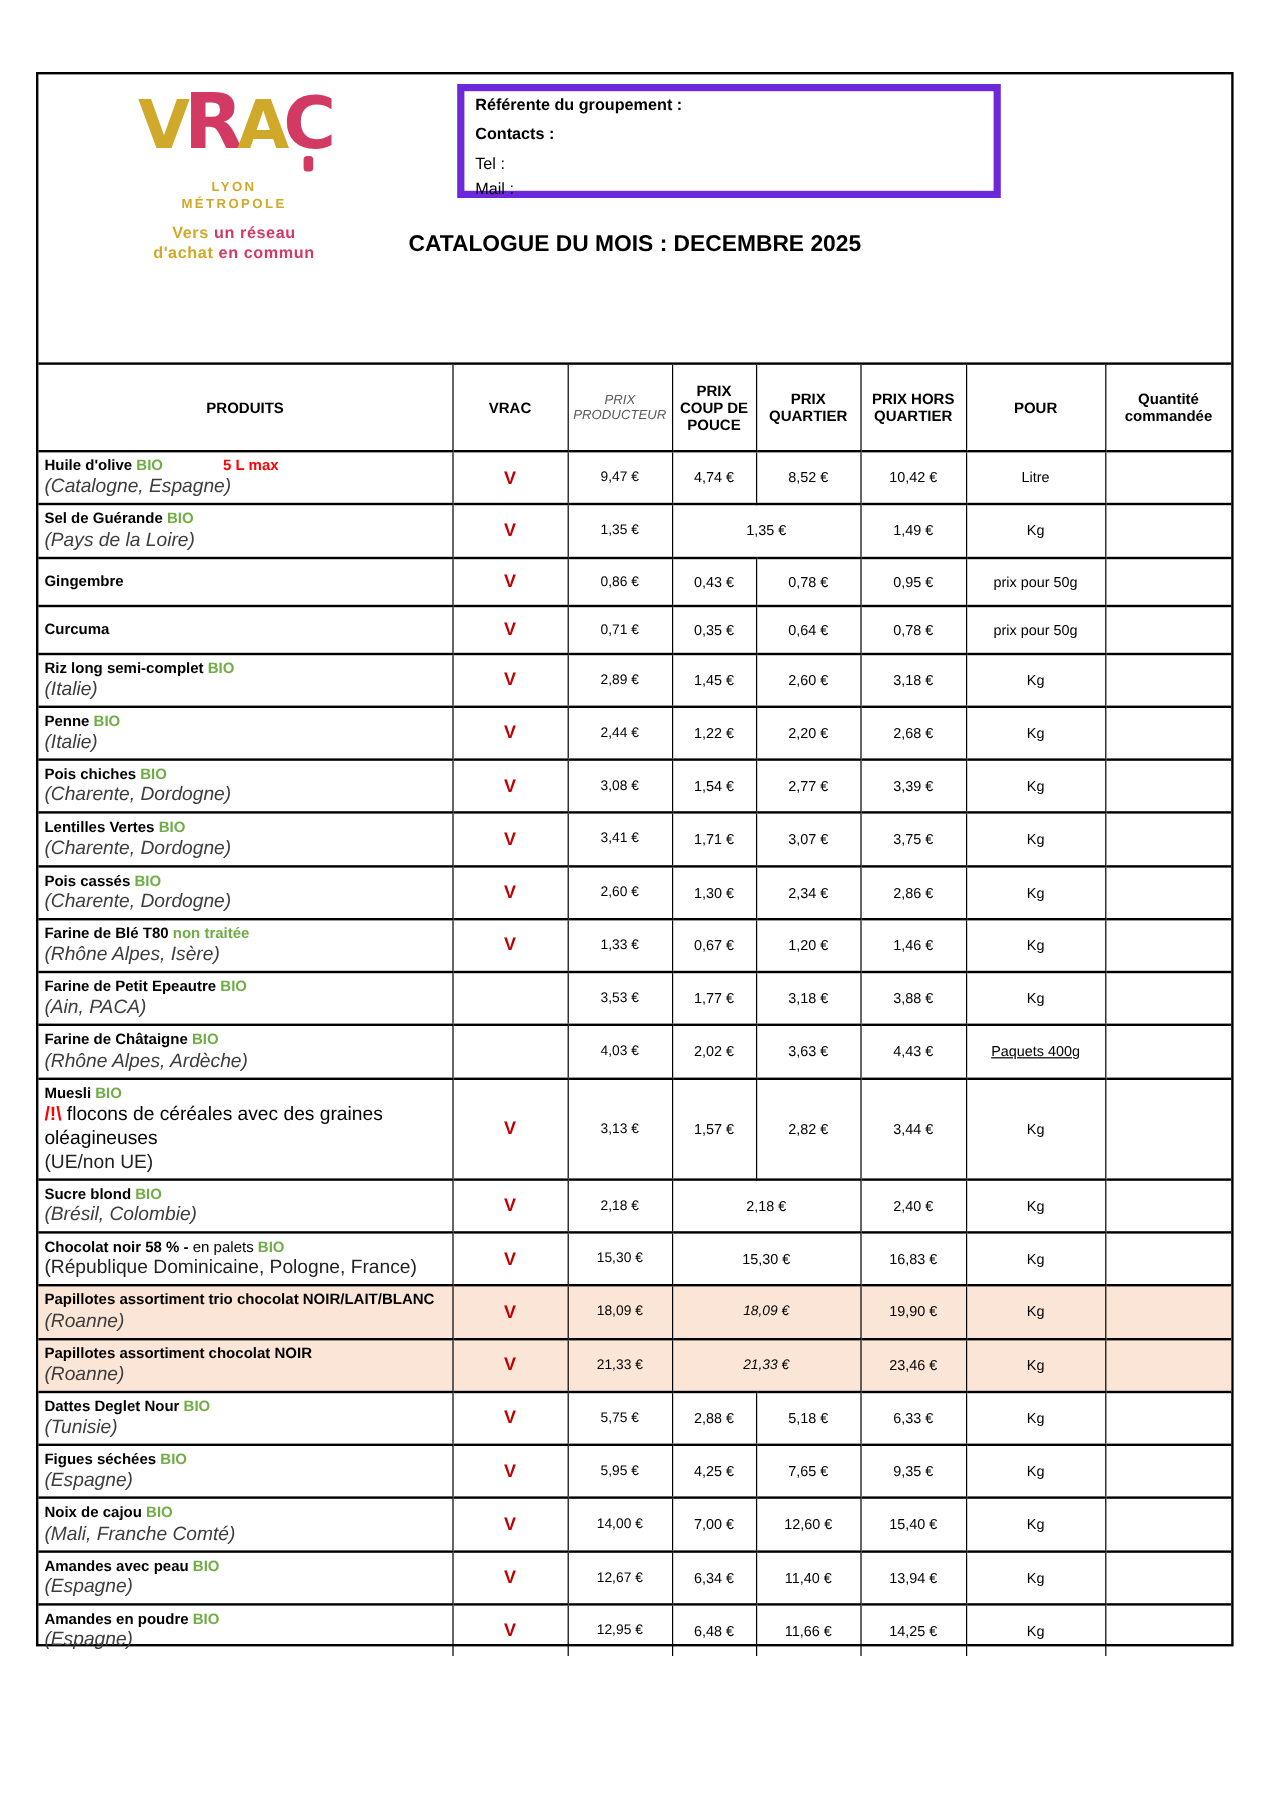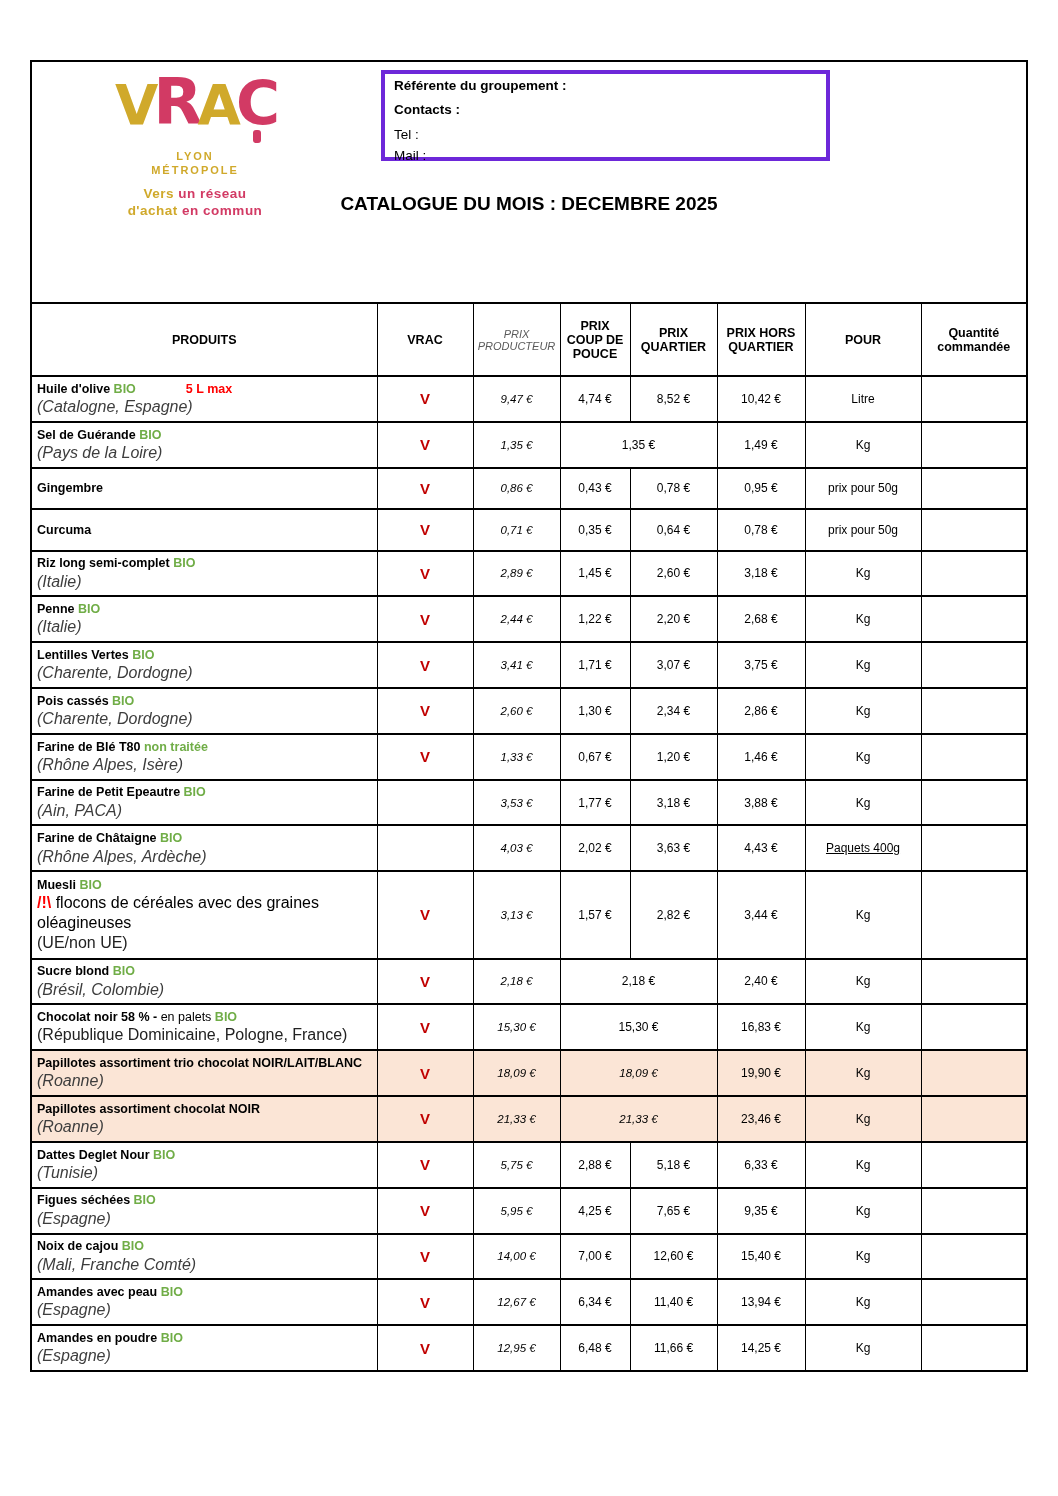--- a/index.html
+++ b/index.html
@@ -13,21 +13,21 @@
   .logo-letter{display:inline-block;position:relative;}
   .logo-letter:nth-child(2){font-size:64px;}
   .logo-letter:nth-child(4){font-size:60px;}
   .yellow{color:#D0A92B;}
   .pink{color:#D23A64;}
   .cedilla-mark{position:absolute;left:50%;margin-left:-2px;bottom:-11px;width:8px;height:13px;background:#D23A64;border-radius:3px;display:block;}
   .logo-region{color:#D0A92B;font-weight:bold;font-size:11px;letter-spacing:2px;line-height:1.3;margin-top:16px;text-align:center;}
   .logo-tagline{font-weight:bold;font-size:13.5px;line-height:1.2;margin-top:9px;letter-spacing:0.5px;}
 
   
-  .contact-box{position:absolute;left:349px;top:8px;width:423px;height:75px;border:4px solid #6d28d9;padding:4px 9px;font-size:13.5px;line-height:1.2;}
+  .contact-box{position:absolute;left:349px;top:8px;width:423px;height:75px;border:6px solid #6d28d9;padding:4px 9px;font-size:13.5px;line-height:1.2;}
   .cb-bold{font-weight:bold;}
   .cb-l1{margin-bottom:8px;}
   .cb-l2{margin-bottom:9px;}
   .cb-l3{margin-bottom:4px;}
 
   .title{position:absolute;left:0;right:0;top:131px;text-align:center;font-weight:bold;font-size:19px;}
 
   
   .table-wrap{flex:1;display:flex;border-top:2px solid #000;}
   table{border-collapse:collapse;table-layout:fixed;width:100%;height:100%;}
@@ -43,21 +43,21 @@
   .p-name{font-size:12.5px;line-height:1.3;}
   .p-note{font-size:16px;line-height:1.25;font-weight:normal;}
   .p-origin{font-style:italic;color:#3d3d3d;font-size:16px;line-height:1.25;}
   .p-origin.up{font-style:normal;color:#222;}
   .seg-b{font-weight:bold;}
   .seg-n{font-weight:normal;}
   .seg-g{font-weight:bold;color:#70AD47;}
   .seg-r{font-weight:bold;color:#FF0000;}
   .seg-rg{font-weight:bold;color:#FF0000;margin-left:50px;}
   .vrac-v{color:#C00000;font-weight:bold;font-size:15px;}
-  td.price-prod{font-style:italic;font-size:11.5px;}
+  td.price-prod{font-size:11.5px;}
   td.merged-it{font-style:italic;font-size:11.5px;}
   .pour-underline{text-decoration:underline;}
   tr.highlight td{background:#FBE5D6;}
 </style>
 </head>
 <body>
 
 <div class="page">
   <div class="topsec">
 
@@ -178,20 +178,33 @@
             <td><span class="vrac-v">V</span></td>
             <td class="price-prod">2,44 €</td>
             <td>1,22 €</td>
             <td>2,20 €</td>
             <td>2,68 €</td>
             <td><span class="">Kg</span></td>
             <td></td>
           </tr>
           <tr>
             <td class="product-cell">
+              <div class="p-name"><span class="seg-b">Pois chiches </span><span class="seg-g">BIO</span></div>
+              <div class="p-origin">(Charente, Dordogne)</div>
+            </td>
+            <td><span class="vrac-v">V</span></td>
+            <td class="price-prod">3,08 €</td>
+            <td>1,54 €</td>
+            <td>2,77 €</td>
+            <td>3,39 €</td>
+            <td><span class="">Kg</span></td>
+            <td></td>
+          </tr>
+          <tr>
+            <td class="product-cell">
               <div class="p-name"><span class="seg-b">Lentilles Vertes </span><span class="seg-g">BIO</span></div>
               <div class="p-origin">(Charente, Dordogne)</div>
             </td>
             <td><span class="vrac-v">V</span></td>
             <td class="price-prod">3,41 €</td>
             <td>1,71 €</td>
             <td>3,07 €</td>
             <td>3,75 €</td>
             <td><span class="">Kg</span></td>
             <td></td>

